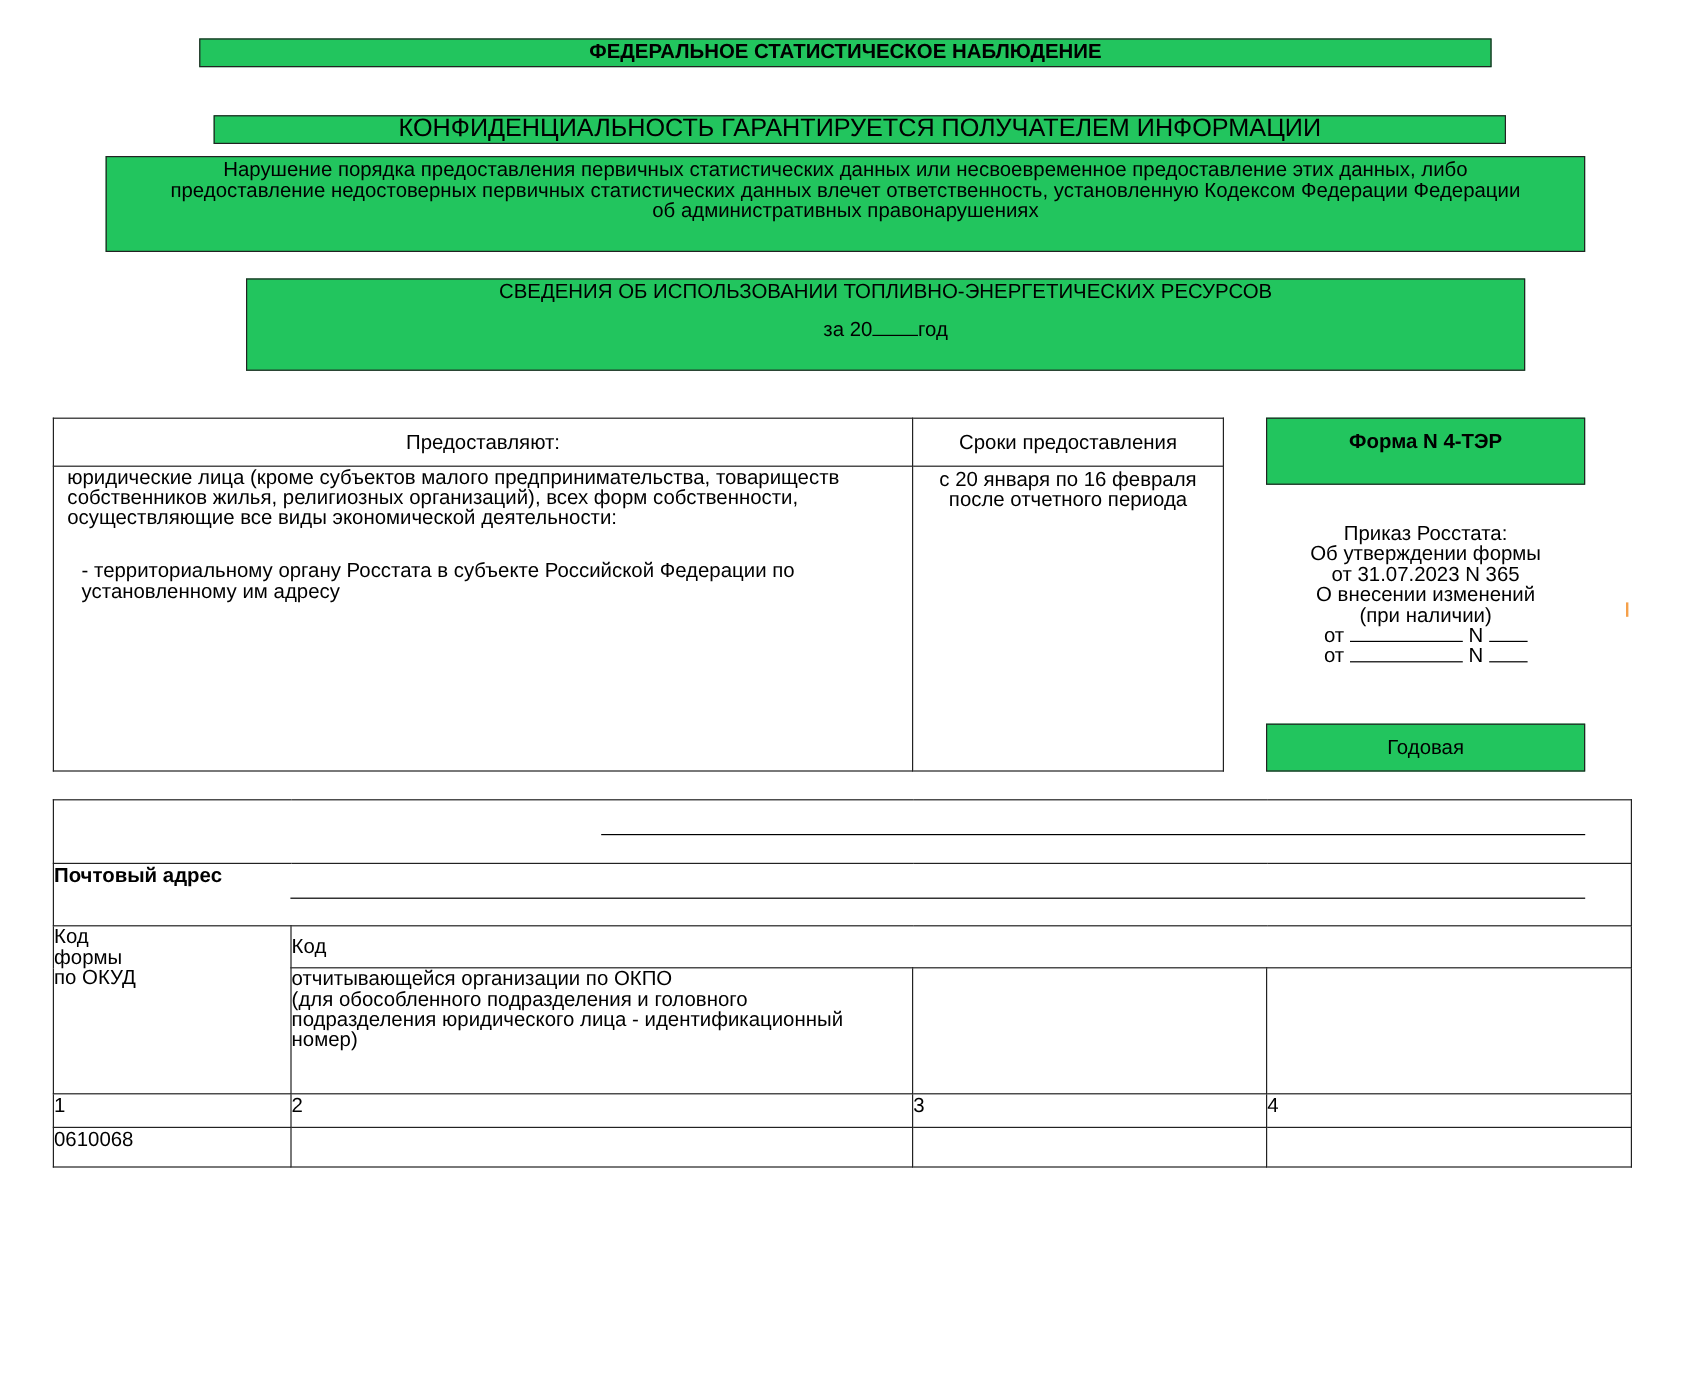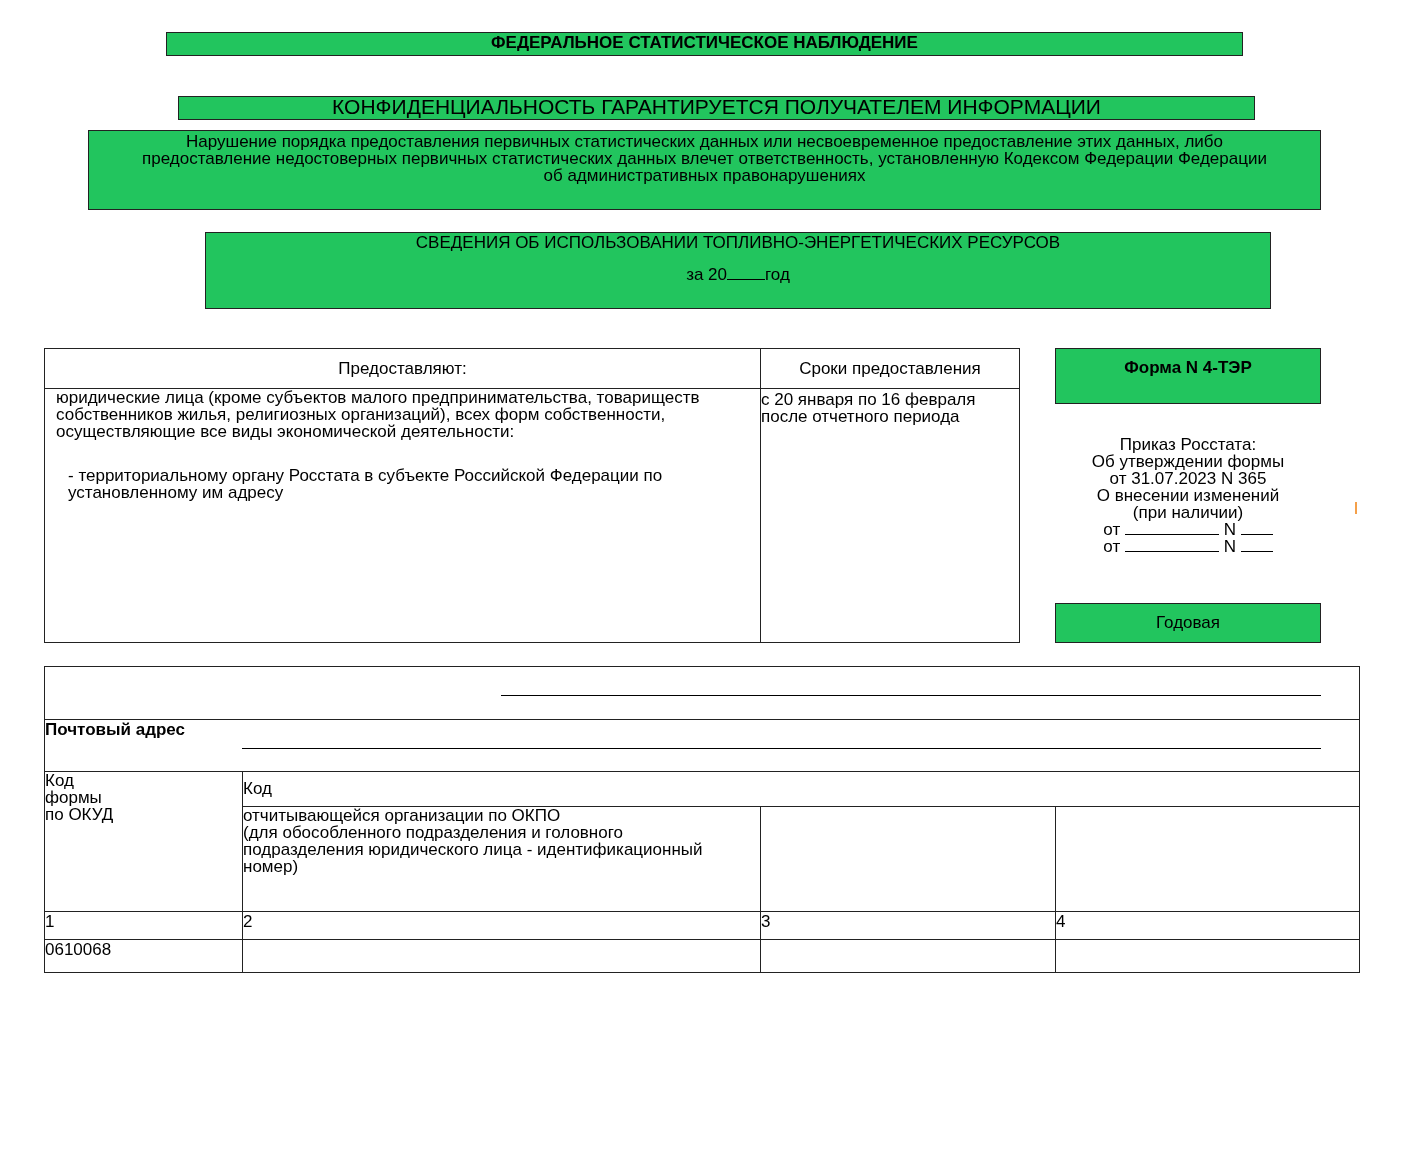--- a/index.html
+++ b/index.html
@@ -12,21 +12,21 @@
   .title { left: 205px; top: 232px; width: 1066px; height: 77px; font-size: 17px; }
   .title .t1 { margin-top: 0px; line-height: 20px; }
   .title .t2 { margin-top: 12px; line-height: 20px; }
   .blank-year { display: inline-block; width: 38px; border-bottom: 1px solid #000; height: 14px; vertical-align: baseline; }
   table { border-collapse: collapse; }
   .who { position: absolute; left: 44px; top: 348px; width: 976px; height: 295px; }
   .who td { border: 1px solid #222; vertical-align: top; padding: 0; }
   .who .h { height: 39px; text-align: center; vertical-align: middle; font-size: 17px; }
   .who .body1 { font-size: 17px; line-height: 17px; padding-left: 11px; }
   .who .body1 .list { padding-left: 12px; margin-top: 27px; }
-  .who .body2 { text-align: left; font-size: 17px; line-height: 17px; }
+  .who .body2 { text-align: center; font-size: 17px; line-height: 17px; }
   .form-name { left: 1055px; top: 348px; width: 266px; height: 56px; font-weight: bold; line-height: 38px; font-size: 17px; }
   .order { position: absolute; left: 1055px; top: 436px; width: 266px; text-align: center; font-size: 17px; line-height: 17px; }
   .period { left: 1055px; top: 603px; width: 266px; height: 40px; line-height: 37px; font-size: 17px; }
   .line-blank { display: inline-block; border-bottom: 1px solid #000; height: 12px; }
   .orange-mark { position: absolute; left: 1355px; top: 502px; width: 2px; height: 12px; background: #f5a04a; }
   .org { position: absolute; left: 44px; top: 666px; width: 1316px; height: 307px; }
   .org td { border: 1px solid #222; padding: 0; vertical-align: top; font-size: 17px; }
   .org .lbl { font-weight: bold; line-height: 20px; }
   .fillrow { position: relative; height: 51px; }
   .fill-line { position: absolute; border-bottom: 1px solid #000; height: 0; }

